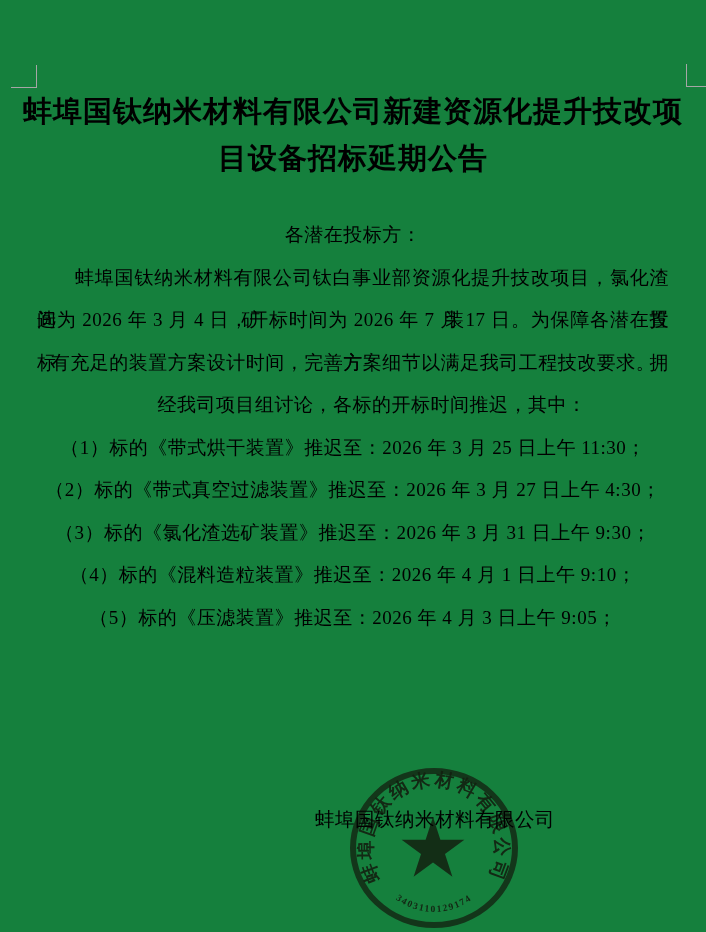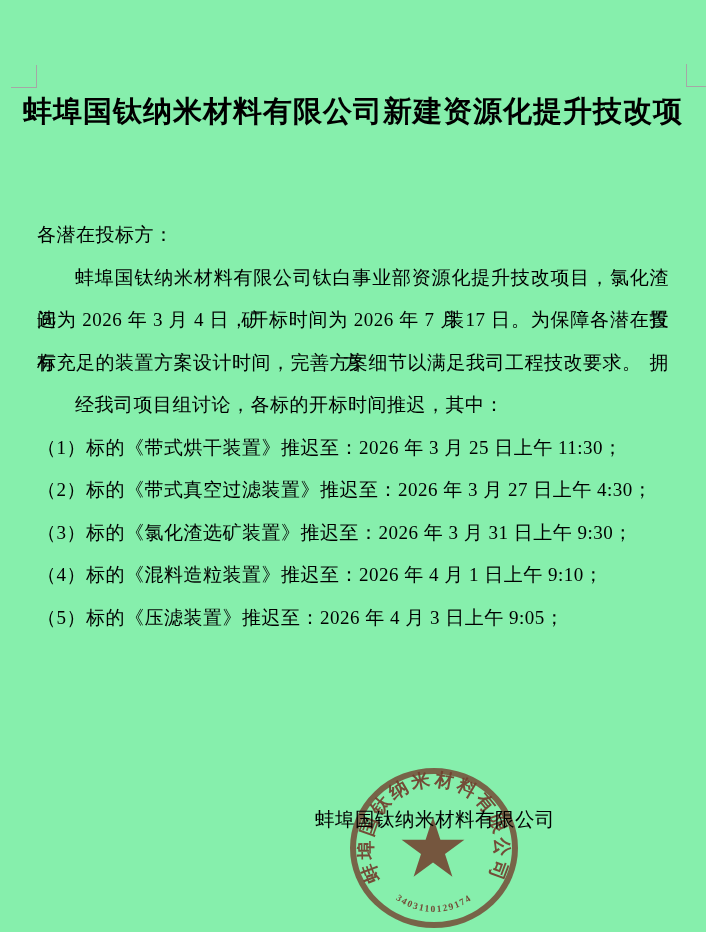--- a/index.html
+++ b/index.html
@@ -5,21 +5,21 @@
   * { margin: 0; padding: 0; box-sizing: border-box; }
   html, body { background: #ffffff; }
   body {
     font-family: "Liberation Serif", "DejaVu Serif", serif;
     color: #000000;
   }
   .page {
     position: relative;
     width: 706px;
     height: 932px;
-    background: #86efac;
+    background: #15803d;
     overflow: hidden;
   }
   
   .corner {
     position: absolute;
     width: 26px;
     height: 23px;
   }
   .corner.tl {
     left: 11px; top: 65px;
@@ -48,20 +48,21 @@
     position: absolute;
     left: 37px; top: 214px;
     width: 632px;
     font-size: 19px;
     letter-spacing: 0.5px;
   }
   .line {
     height: 42.5px;
     line-height: 42.5px;
     white-space: pre;
+    text-align: center;
   }
   .line.indent { text-indent: 38px; }
   .line.fill {
     white-space: normal;
     text-align: justify;
     text-align-last: justify;
   }
   
   .sig-company {
     position: absolute;
@@ -92,20 +93,21 @@
 </head>
 <body>
 
 <div class="page">
 
   <div class="corner tl"></div>
   <div class="corner tr"></div>
 
   <div class="title">
     <div>蚌埠国钛纳米材料有限公司新建资源化提升技改项</div>
+    <div>目设备招标延期公告</div>
   </div>
 
   <div class="body-text">
     <div class="line">各潜在投标方：</div>
     <div class="line indent fill">蚌埠国钛纳米材料有限公司钛白事业部资源化提升技改项目，氯化渣选矿装置</div>
     <div class="line fill">间为 2026 年 3 月 4 日，开标时间为 2026 年 7 月 17 日。为保障各潜在投标方拥</div>
     <div class="line">有充足的装置方案设计时间，完善方案细节以满足我司工程技改要求。</div>
     <div class="line indent">经我司项目组讨论，各标的开标时间推迟，其中：</div>
     <div class="line">（1）标的《带式烘干装置》推迟至：2026 年 3 月 25 日上午 11:30；</div>
     <div class="line">（2）标的《带式真空过滤装置》推迟至：2026 年 3 月 27 日上午 4:30；</div>

